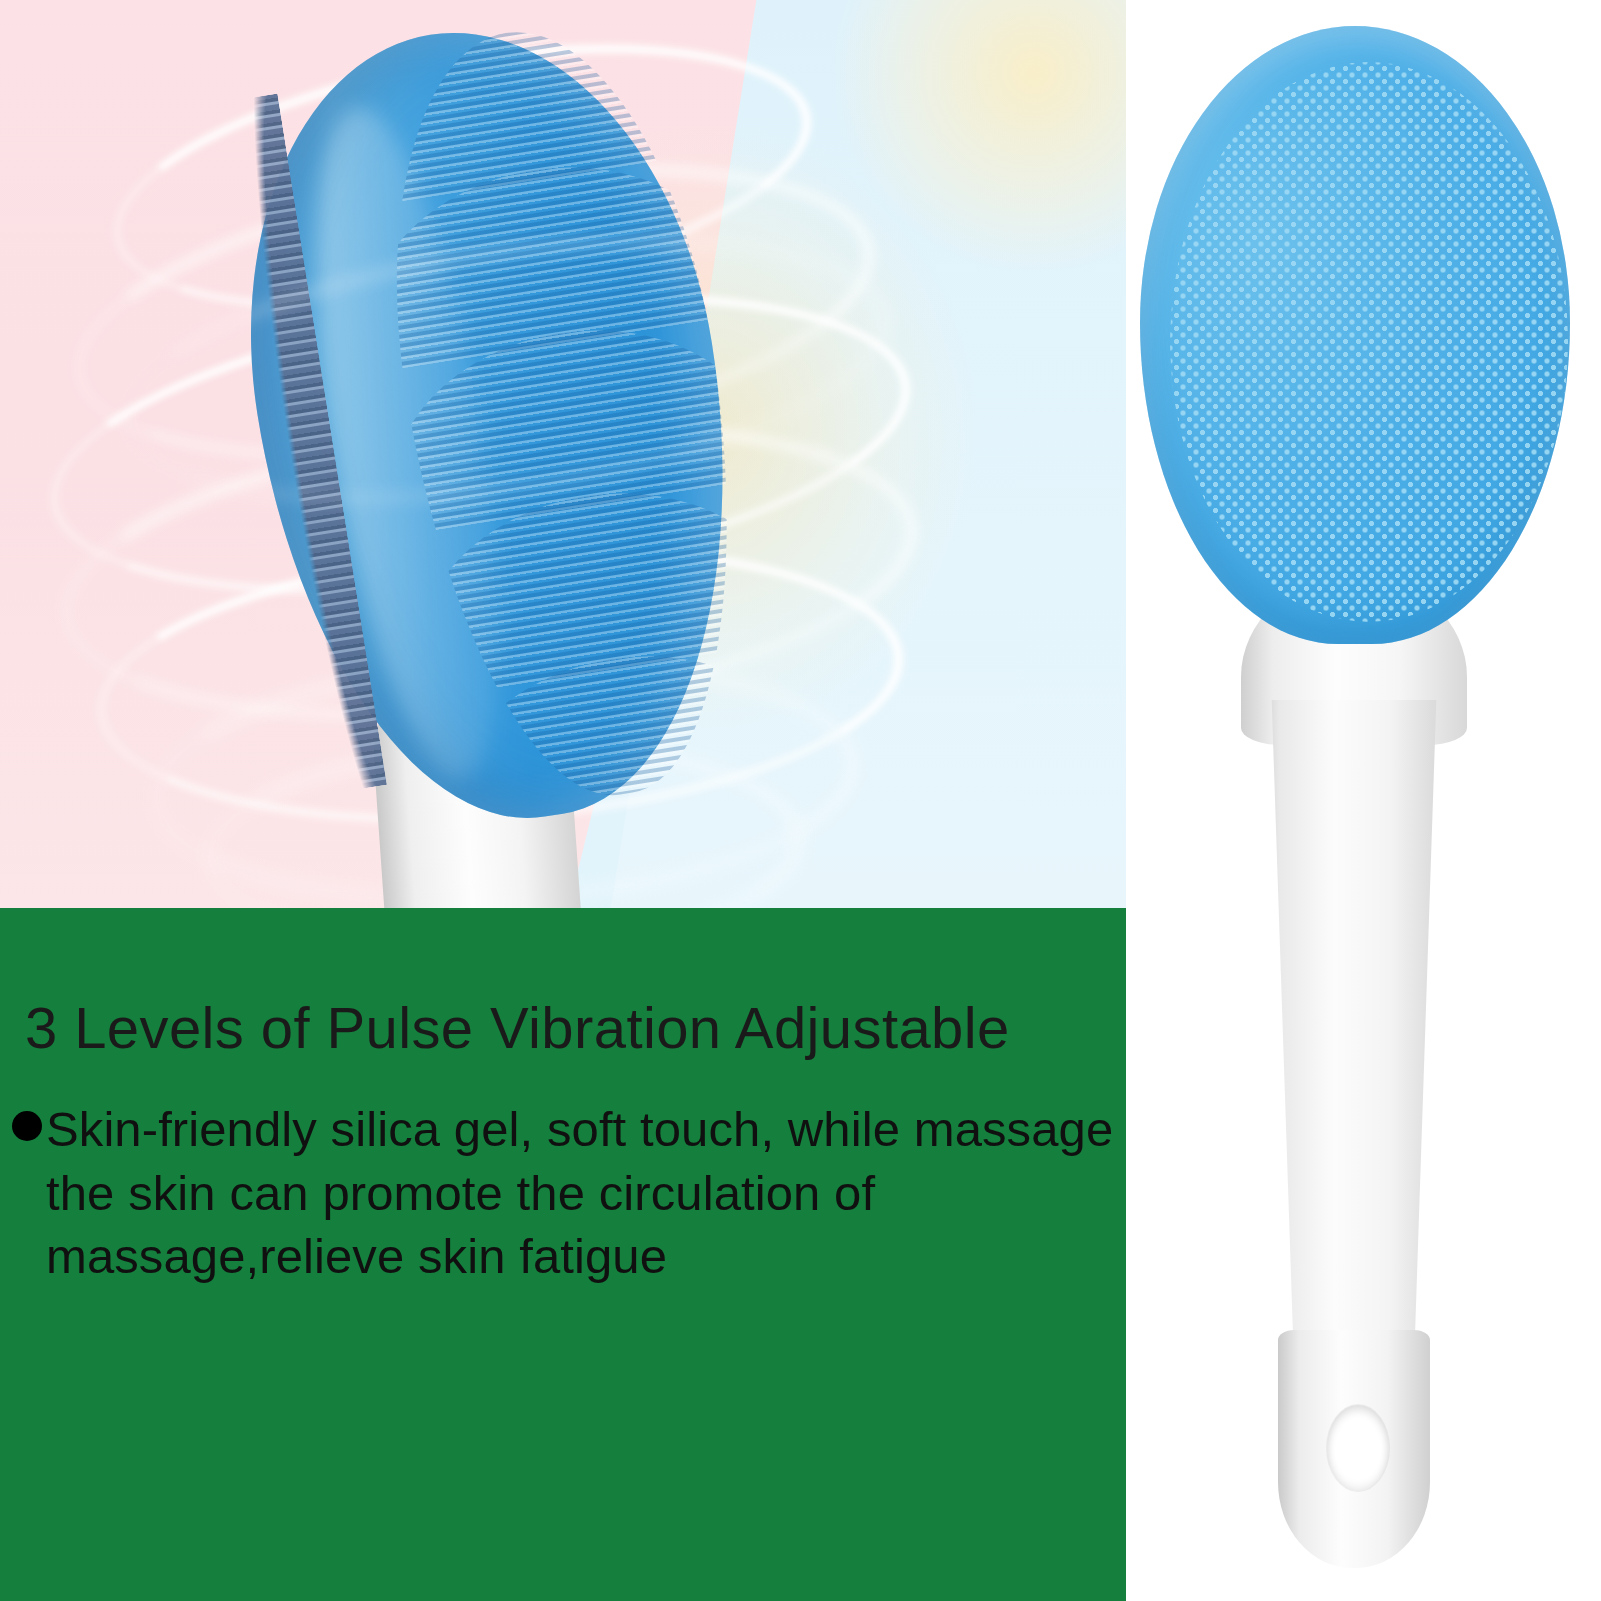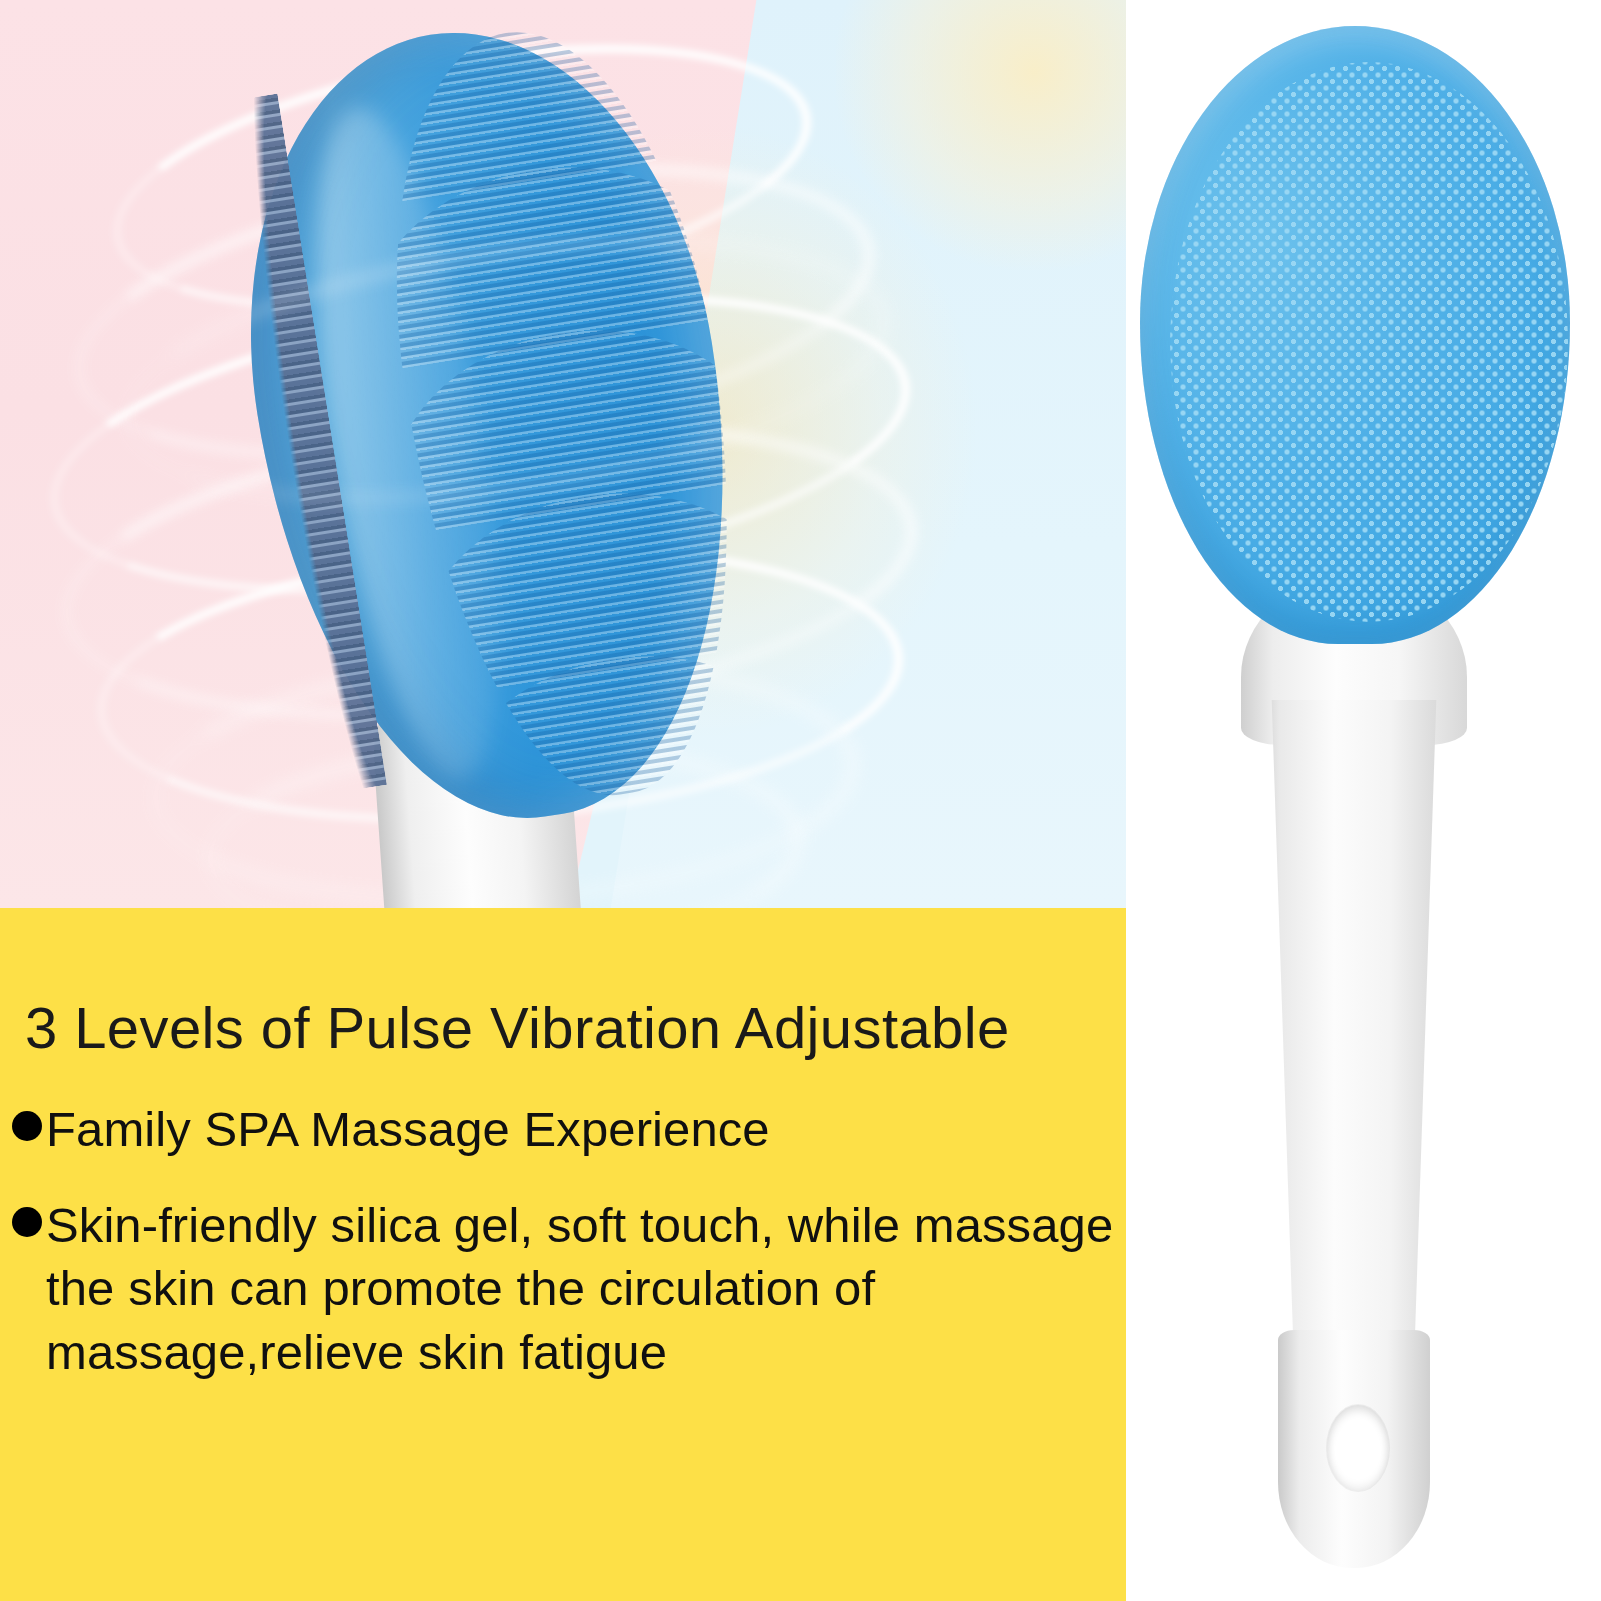--- a/index.html
+++ b/index.html
@@ -8,21 +8,21 @@
     padding: 0;
     background: #ffffff;
   }
   body {
     font-family: "Liberation Sans", sans-serif;
   }
   #stage {
     position: relative;
     width: 1601px;
     height: 1601px;
-    background: #fde047;
+    background: #15803d;
     overflow: hidden;
   }
 
   
   #hero-panel {
     position: absolute;
     left: 0;
     top: 0;
     width: 1126px;
     height: 908px;
@@ -304,24 +304,20 @@
     <div id="product-hole"></div>
   </div>
 
   <div id="copy">
 
     <div id="headline">3 Levels of Pulse Vibration Adjustable</div>
 
     <div id="bullets">
 
 
-      <div class="bullet">
-        <span class="bullet-dot"></span>
-        <span class="bullet-text">Family SPA Massage Experience</span>
-      </div>
 
       <div class="bullet">
         <span class="bullet-dot"></span>
         <span class="bullet-text">Skin-friendly silica gel, soft touch, while massage the skin can promote the circulation of massage,relieve skin fatigue</span>
       </div>
 
     </div>
   </div>
 
 </div>

